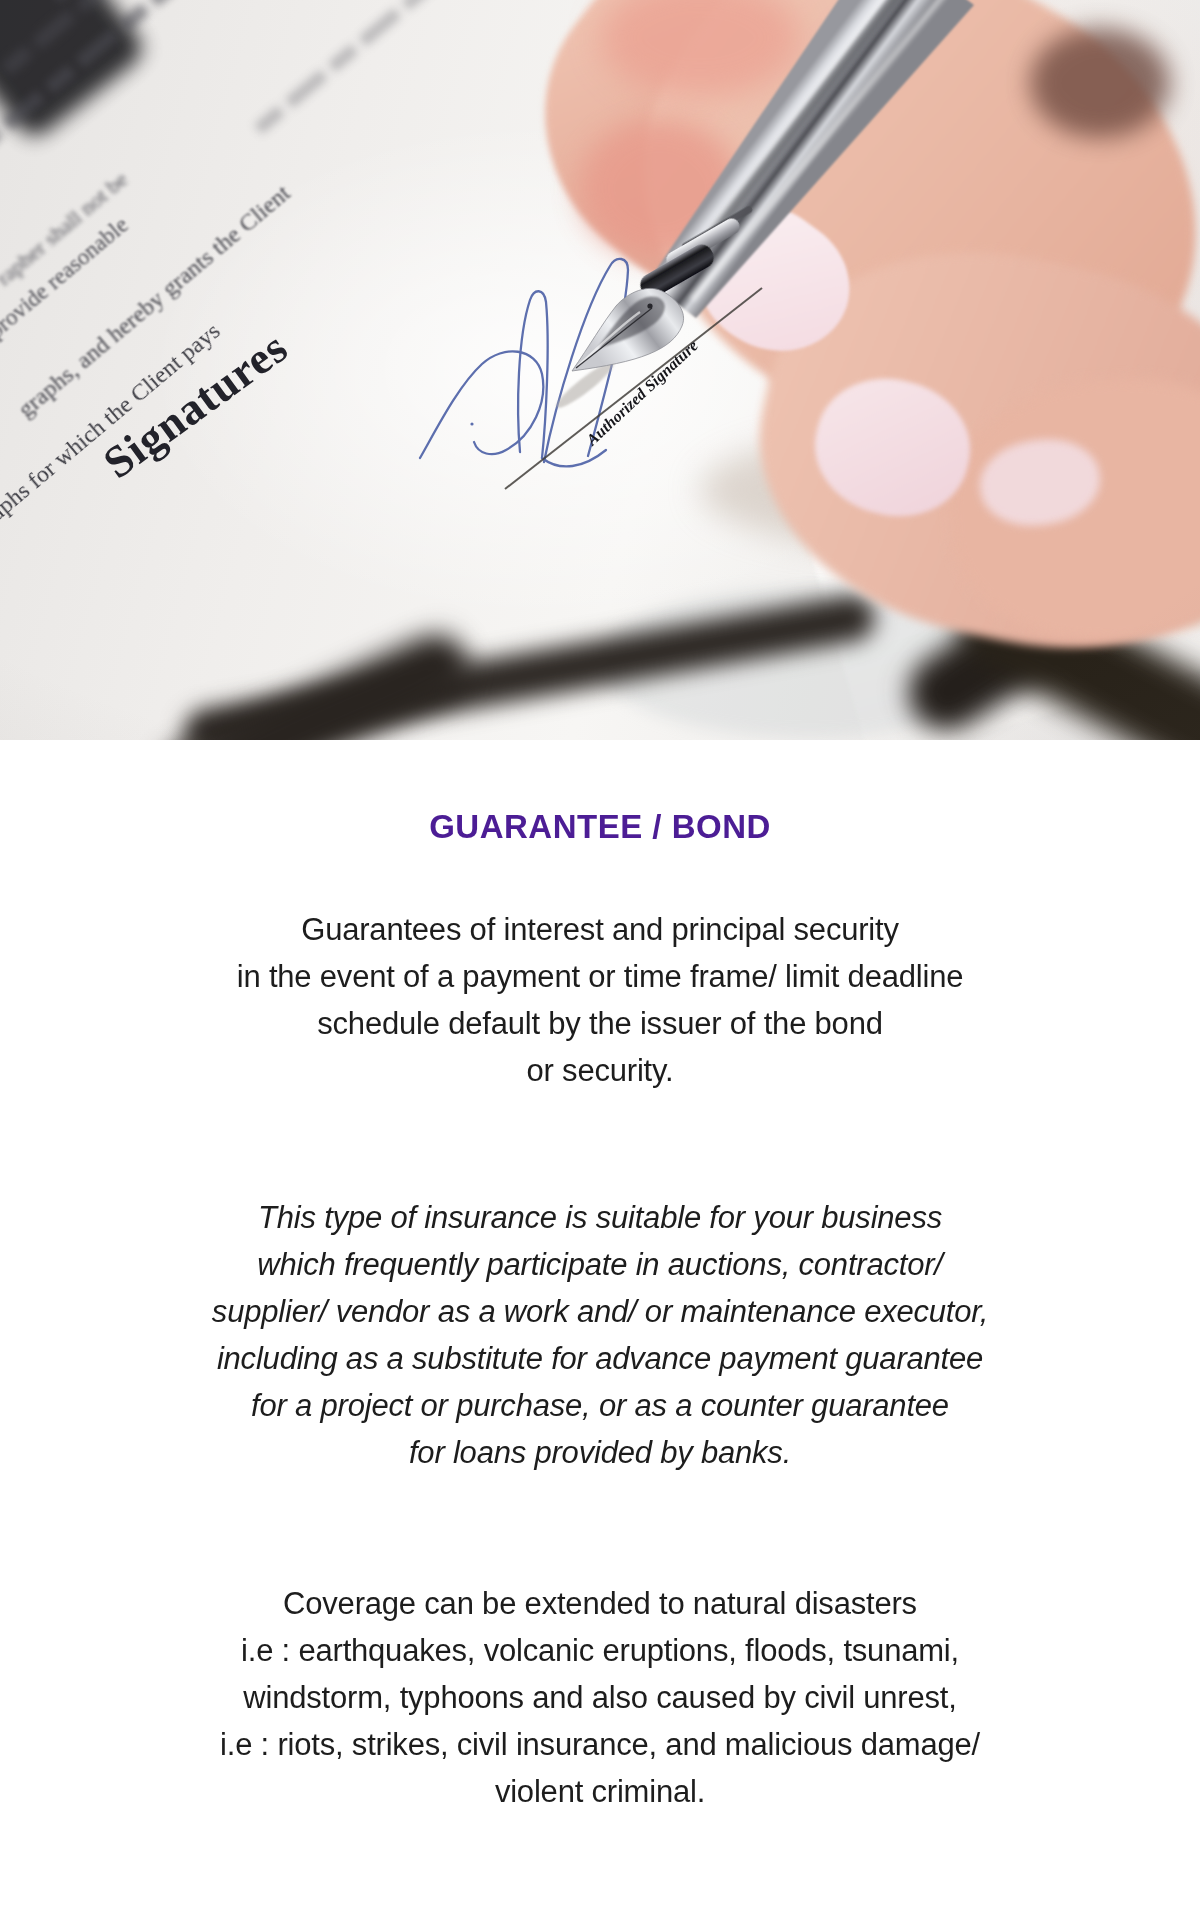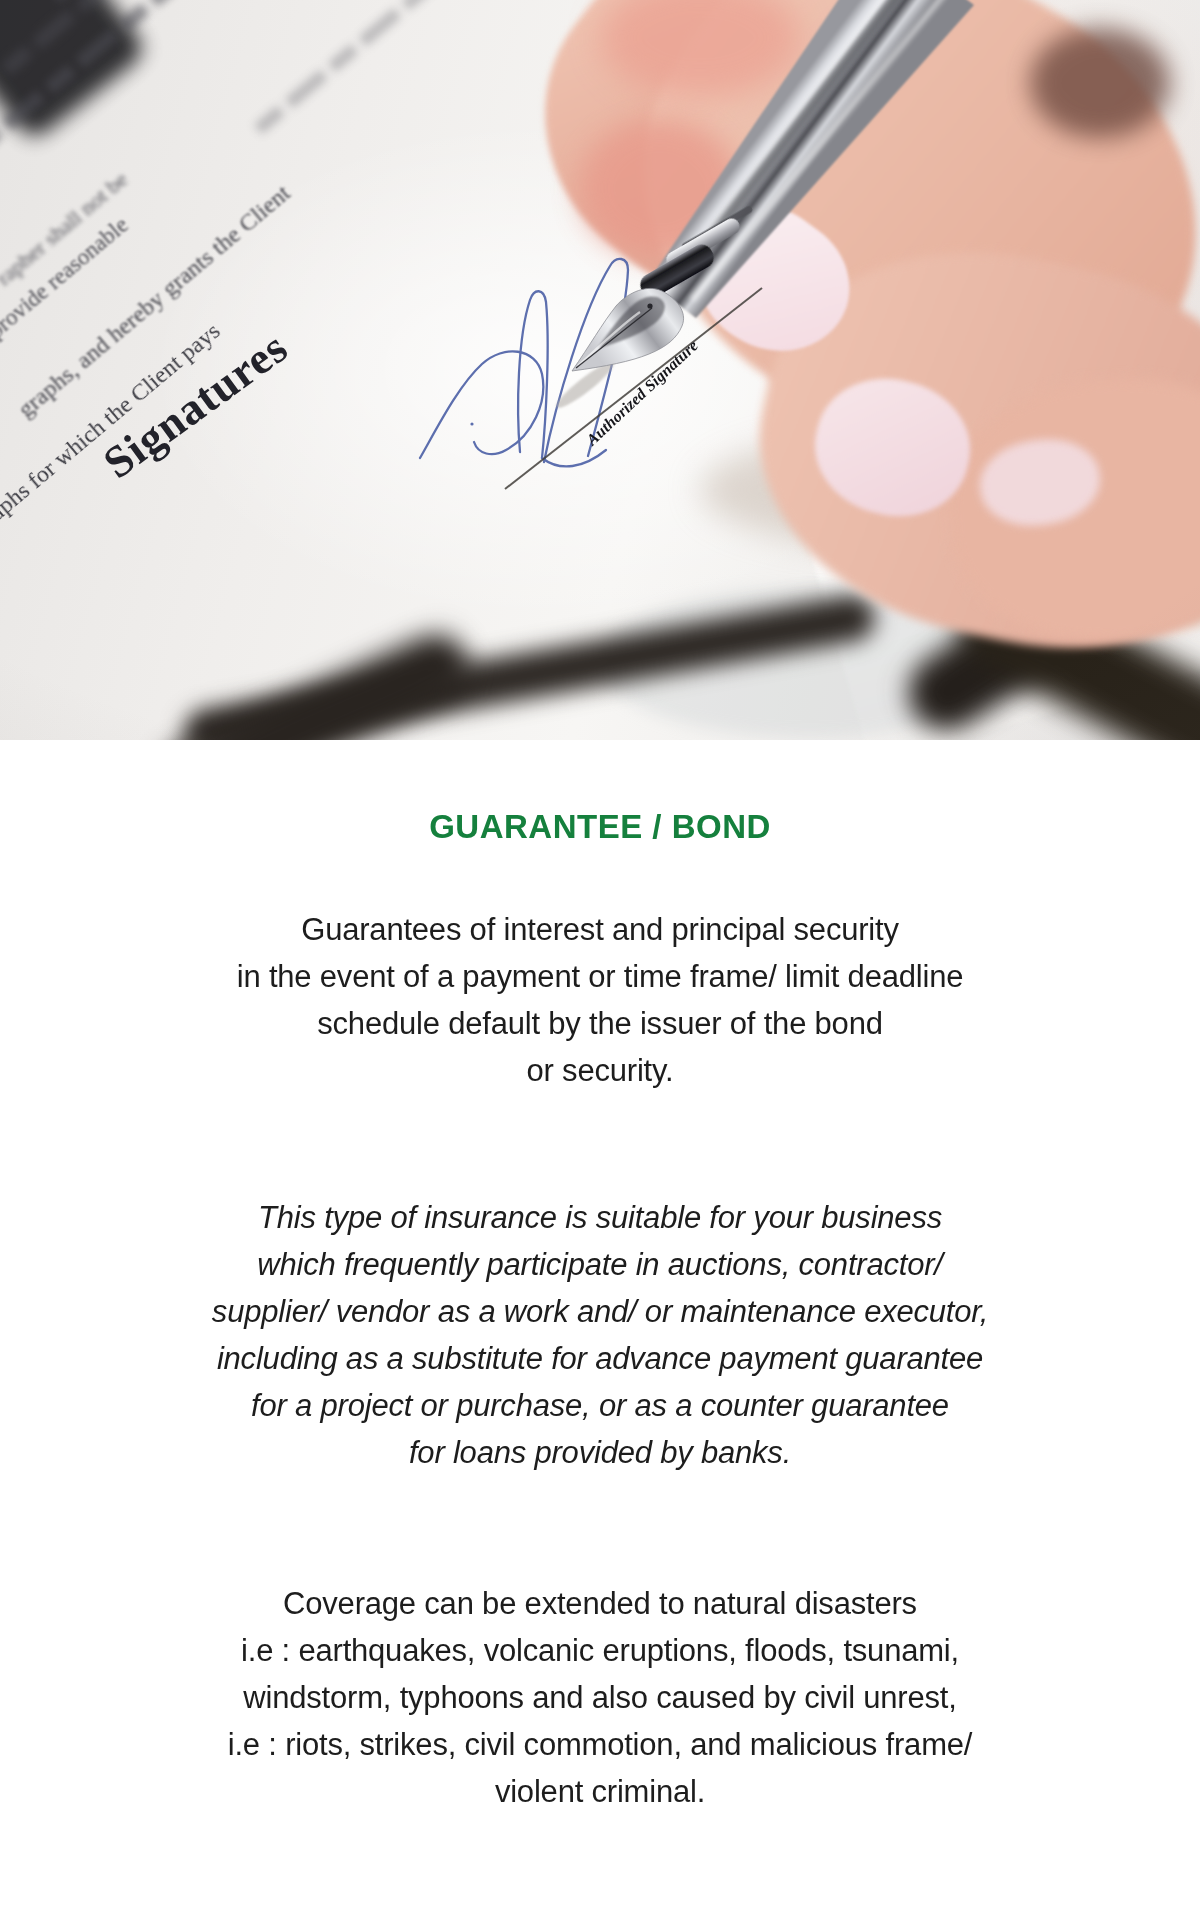--- a/index.html
+++ b/index.html
@@ -77,21 +77,21 @@
   .nail3 { left:980px; top:440px; width:120px; height:85px; transform:rotate(-8deg);
            border-radius:48%; background:#f2dde2; filter:blur(4px); opacity:.9; }
 
   .photo-svg { left:0; top:0; width:1200px; height:740px; pointer-events:none; }
 
   .vignette { left:0; top:0; width:1200px; height:740px;
               background:radial-gradient(120% 120% at 45% 35%, rgba(0,0,0,0) 58%, rgba(110,100,95,.18) 100%); }
 
   
   .content { position:relative; width:1200px; padding:62px 70px 0 70px; text-align:center; background:#ffffff; }
-  .heading { font-size:33px; line-height:49px; font-weight:700; letter-spacing:.5px; color:#15803d; }
+  .heading { font-size:33px; line-height:49px; font-weight:700; letter-spacing:.5px; color:#4c1d95; }
   .para { font-size:31px; line-height:47px; color:#1d1d1d; letter-spacing:-.2px; white-space:pre-line; }
   .para.p1 { margin-top:55px; }
   .para.p2 { margin-top:100px;font-style:italic; }
   .para.p3 { margin-top:104px; }
 </style>
 </head>
 <body>
 
 <div class="page">
 
@@ -224,17 +224,17 @@
 or security.</p>
     <p class="para p2">This type of insurance is suitable for your business
 which frequently participate in auctions, contractor/
 supplier/ vendor as a work and/ or maintenance executor,
 including as a substitute for advance payment guarantee
 for a project or purchase, or as a counter guarantee
 for loans provided by banks.</p>
     <p class="para p3">Coverage can be extended to natural disasters
 i.e : earthquakes, volcanic eruptions, floods, tsunami,
 windstorm, typhoons and also caused by civil unrest,
-i.e : riots, strikes, civil commotion, and malicious frame/
+i.e : riots, strikes, civil insurance, and malicious damage/
 violent criminal.</p>
   </div>
 
 </div>
 
 </body></html>

